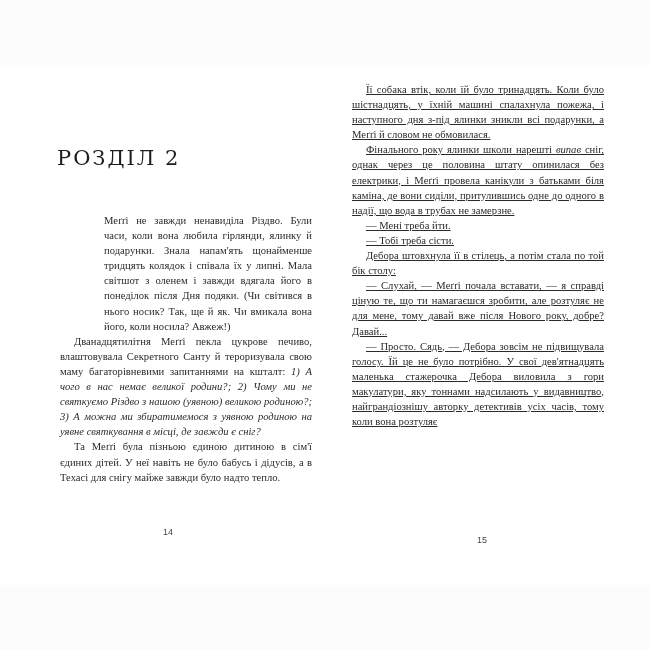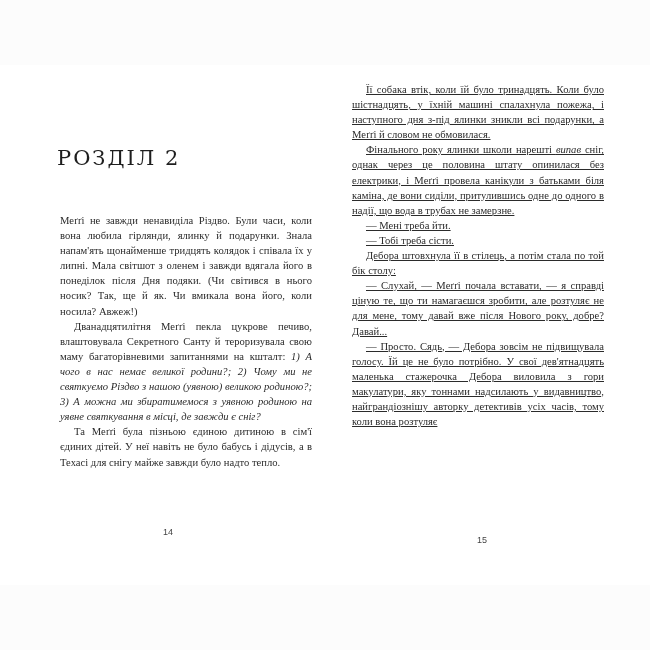--- a/index.html
+++ b/index.html
@@ -64,20 +64,21 @@
       width: 252px;
       text-decoration: underline;
     }
     .text-block p {
       margin: 0;
       text-indent: 14px;
       hyphens: manual;
     }
     .text-block p.no-indent {
       text-indent: 0;
+      margin-left: 44px;
     }
     .text-block em {
       font-style: italic;
     }
 
     .page-number {
       position: absolute;
       top: 462px;
       font-family: Liberation Sans, sans-serif;
       font-size: 9px;

